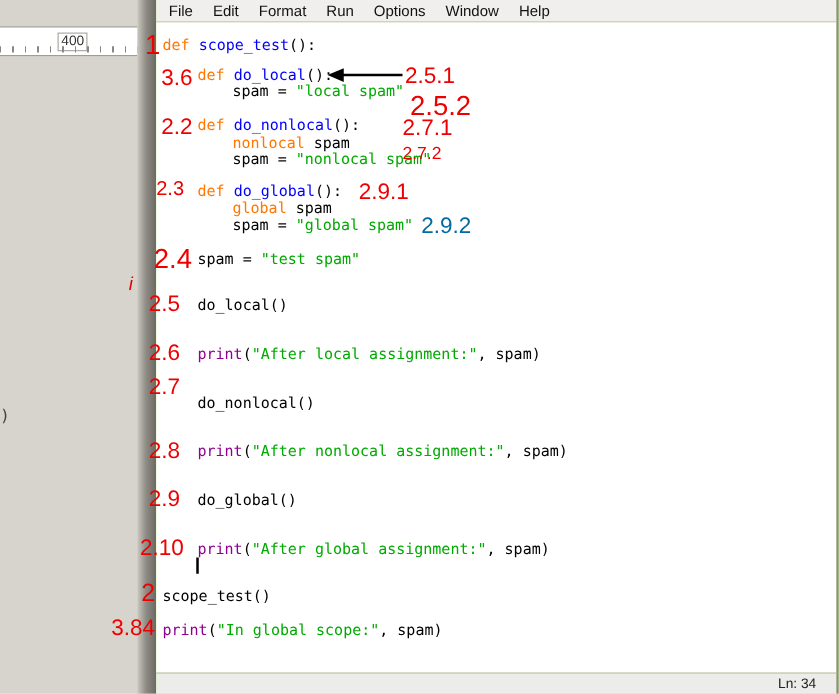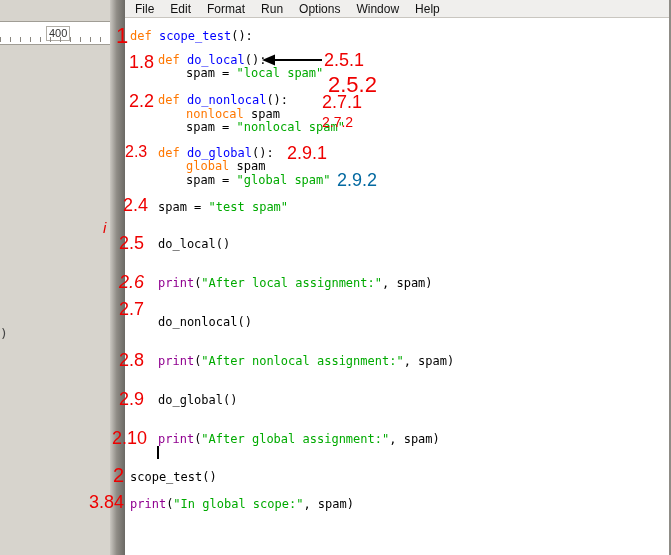--- a/index.html
+++ b/index.html
@@ -81,40 +81,43 @@
         <div class="code-line" style="left: 33px; top: 183px;"><span style="color: rgb(0, 0, 0);">spam = </span><span style="color: rgb(0, 170, 0);">"test spam"</span></div>
         <div class="code-line" style="left: 33px; top: 220px;"><span style="color: rgb(0, 0, 0);">do_local()</span></div>
         <div class="code-line" style="left: 33px; top: 259px;"><span style="color: rgb(144, 0, 144);">print</span><span style="color: rgb(0, 0, 0);">(</span><span style="color: rgb(0, 170, 0);">"After local assignment:"</span><span style="color: rgb(0, 0, 0);">, spam)</span></div>
         <div class="code-line" style="left: 33px; top: 298px;"><span style="color: rgb(0, 0, 0);">do_nonlocal()</span></div>
         <div class="code-line" style="left: 33px; top: 337px;"><span style="color: rgb(144, 0, 144);">print</span><span style="color: rgb(0, 0, 0);">(</span><span style="color: rgb(0, 170, 0);">"After nonlocal assignment:"</span><span style="color: rgb(0, 0, 0);">, spam)</span></div>
         <div class="code-line" style="left: 33px; top: 376px;"><span style="color: rgb(0, 0, 0);">do_global()</span></div>
         <div class="code-line" style="left: 33px; top: 415px;"><span style="color: rgb(144, 0, 144);">print</span><span style="color: rgb(0, 0, 0);">(</span><span style="color: rgb(0, 170, 0);">"After global assignment:"</span><span style="color: rgb(0, 0, 0);">, spam)</span></div>
         <div class="code-line" style="left: 5px; top: 453px;"><span style="color: rgb(0, 0, 0);">scope_test()</span></div>
         <div class="code-line" style="left: 5px; top: 480px;"><span style="color: rgb(144, 0, 144);">print</span><span style="color: rgb(0, 0, 0);">(</span><span style="color: rgb(0, 170, 0);">"In global scope:"</span><span style="color: rgb(0, 0, 0);">, spam)</span></div>
       </div>
+    <div class="statusbar">
+      <span class="status-ln">Ln: 34</span>
+    </div>
   </div>
 
   <div class="overlay">
     <svg class="arrow-svg" width="70" height="18" viewBox="0 0 70 18">
       <line x1="62" y1="9" x2="12" y2="9" stroke="#000" stroke-width="2"></line>
       <polygon points="2,9 15,3.5 15,14.5" fill="#000"></polygon>
     </svg>
   <div class="annotation" style="left: 116px; top: 25px; font-size: 22px; color: rgb(238, 0, 0);">1</div>
-      <div class="annotation" style="left: 129px; top: 53px; font-size: 18px; color: rgb(238, 0, 0);">1.8</div>
+      <div class="annotation" style="left: 129px; top: 53px; font-size: 18px; color: rgb(238, 0, 0);">3.6</div>
       <div class="annotation" style="left: 324px; top: 51px; font-size: 18px; color: rgb(238, 0, 0);">2.5.1</div>
       <div class="annotation" style="left: 328px; top: 74px; font-size: 22px; color: rgb(238, 0, 0);">2.5.2</div>
       <div class="annotation" style="left: 129px; top: 92px; font-size: 18px; color: rgb(238, 0, 0);">2.2</div>
       <div class="annotation" style="left: 322px; top: 93px; font-size: 18px; color: rgb(238, 0, 0);">2.7.1</div>
       <div class="annotation" style="left: 322px; top: 115px; font-size: 14px; color: rgb(238, 0, 0);">2.7.2</div>
       <div class="annotation" style="left: 125px; top: 144px; font-size: 16px; color: rgb(238, 0, 0);">2.3</div>
       <div class="annotation" style="left: 287px; top: 144px; font-size: 18px; color: rgb(238, 0, 0);">2.9.1</div>
       <div class="annotation" style="left: 327px; top: 171px; font-size: 18px; color: #0369a1; margin-left: 10px;">2.9.2</div>
-      <div class="annotation" style="left: 123px; top: 196px; font-size: 18px; color: rgb(238, 0, 0);">2.4</div>
+      <div class="annotation" style="left: 123px; top: 196px; font-size: 22px; color: rgb(238, 0, 0);">2.4</div>
       <div class="annotation" style="left: 119px; top: 234px; font-size: 18px; color: rgb(238, 0, 0);">2.5</div>
-      <div class="annotation" style="left: 119px; top: 273px; font-size: 18px; color: rgb(238, 0, 0); font-style: italic;">2.6</div>
+      <div class="annotation" style="left: 119px; top: 273px; font-size: 18px; color: rgb(238, 0, 0);">2.6</div>
       <div class="annotation" style="left: 119px; top: 300px; font-size: 18px; color: rgb(238, 0, 0);">2.7</div>
       <div class="annotation" style="left: 119px; top: 351px; font-size: 18px; color: rgb(238, 0, 0);">2.8</div>
       <div class="annotation" style="left: 119px; top: 390px; font-size: 18px; color: rgb(238, 0, 0);">2.9</div>
       <div class="annotation" style="left: 112px; top: 429px; font-size: 18px; color: rgb(238, 0, 0);">2.10</div>
       <div class="annotation" style="left: 113px; top: 465px; font-size: 20px; color: rgb(238, 0, 0);">2</div>
       <div class="annotation" style="left: 89px; top: 493px; font-size: 18px; color: rgb(238, 0, 0);">3.84</div>
     </div>
 
 </div>
 

